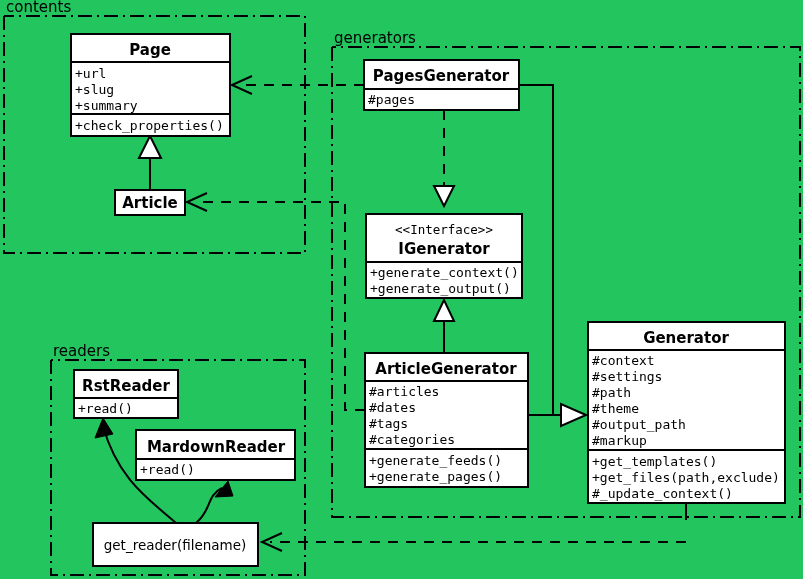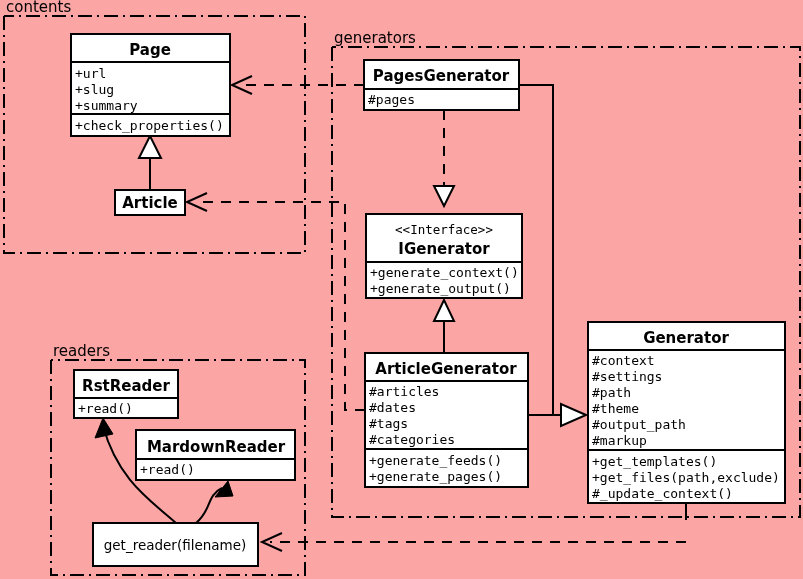--- a/index.html
+++ b/index.html
@@ -1,18 +1,18 @@
 <!DOCTYPE html>
 <html><head>
 <meta charset="utf-8">
 <style>
   html,body{margin:0;padding:0;background:#ffffff;}
   body{width:803px;height:579px;overflow:hidden;
        font-family:"DejaVu Sans",sans-serif;}
-  #stage{position:relative;width:803px;height:579px;background:#fca5a5;}
+  #stage{position:relative;width:803px;height:579px;background:#22c55e;}
   svg{position:absolute;left:0;top:0;width:803px;height:579px;}
   .pkg-label{font-family:"DejaVu Sans",sans-serif;font-size:15px;fill:#000;}
   .cls-name{font-family:"DejaVu Sans",sans-serif;font-size:15px;font-weight:bold;fill:#000;text-anchor:middle;}
   .cls-stereo{font-family:"DejaVu Sans Mono",monospace;font-size:12.5px;fill:#000;text-anchor:middle;}
   .cls-member{font-family:"DejaVu Sans Mono",monospace;font-size:13px;fill:#000;}
   .fn-name{font-family:"DejaVu Sans",sans-serif;font-size:13.5px;fill:#000;text-anchor:middle;}
   .box{fill:#ffffff;stroke:#000000;stroke-width:2;}
   .sep{stroke:#000000;stroke-width:2;}
   .solid{stroke:#000000;stroke-width:2;fill:none;}
   .dash{stroke:#000000;stroke-width:2;fill:none;stroke-dasharray:10 8;}

